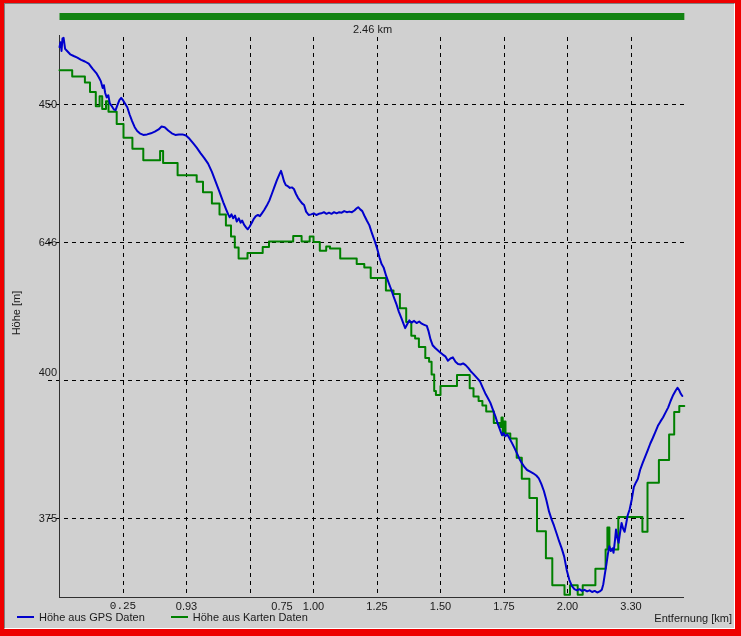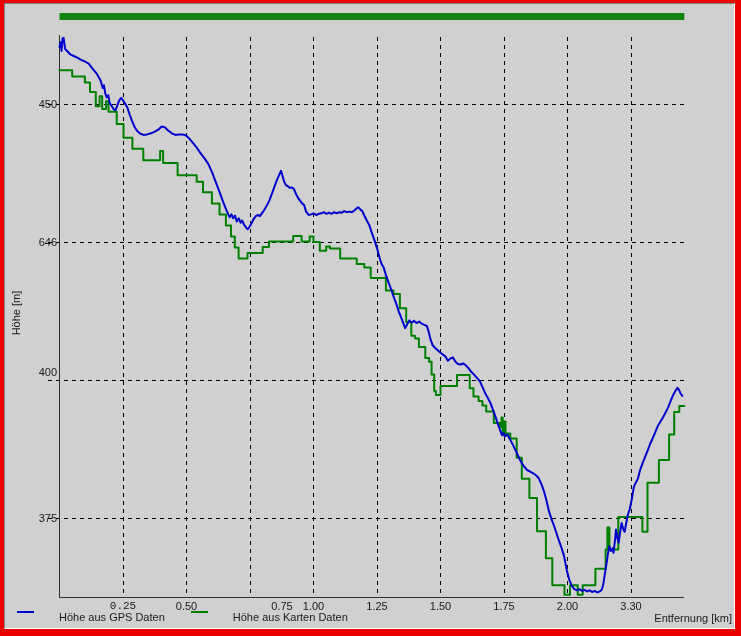--- a/index.html
+++ b/index.html
@@ -21,21 +21,21 @@
   }
   #overlay{position:absolute;left:0;top:0;width:741px;height:636px;}
   #plot-svg{position:absolute;left:0;top:0;}
   .lbl{position:absolute;font-size:11px;color:#1a1a1a;white-space:nowrap;line-height:12px;}
   .dist-label{left:60px;top:23px;width:625px;text-align:center;}
   .y-title{left:16px;top:313px;transform:translate(-50%,-50%) rotate(-90deg);}
   .x-title{right:9px;top:612px;}
   .ytick{transform:translate(-100%,-50%);}
   .xtick{transform:translateX(-50%);top:600px;}
   .legend{position:absolute;left:17px;top:611px;display:flex;align-items:center;gap:26px;}
-  .legend-item{display:flex;gap:20px;}
+  .legend-item{display:flex;align-items:center;}
   .swatch{width:17px;height:2px;margin-right:5px;}
   .legend-label{font-size:11px;color:#1a1a1a;white-space:nowrap;line-height:12px;}
 </style>
 </head>
 <body style="background: rgb(238, 0, 0);">
 
 <div class="panel" style="background: rgb(208, 208, 208);"></div>
 
 <div id="overlay">
   <svg id="plot-svg" width="741" height="636" viewBox="0 0 741 636">
@@ -51,32 +51,33 @@
       <line x1="48" y1="104" x2="684.34" y2="104" stroke="#000000" stroke-width="1" stroke-dasharray="4 4" shape-rendering="crispEdges"></line>
       <line x1="48" y1="242" x2="684.34" y2="242" stroke="#000000" stroke-width="1" stroke-dasharray="4 4" shape-rendering="crispEdges"></line>
       <line x1="48" y1="380" x2="684.34" y2="380" stroke="#000000" stroke-width="1" stroke-dasharray="4 4" shape-rendering="crispEdges"></line>
       <line x1="48" y1="518" x2="684.34" y2="518" stroke="#000000" stroke-width="1" stroke-dasharray="4 4" shape-rendering="crispEdges"></line>
       <path d="M 59.5 35 V 597 H 684.34" fill="none" stroke="#303030" stroke-width="1" shape-rendering="crispEdges"></path>
       <rect x="59.5" y="13" width="624.84" height="7" fill="#128312"></rect>
       <polyline points="59.5,70.3 72.2,70.3 72.2,76.4 84.9,76.4 84.9,82.5 90.0,82.5 90.0,91.9 95.8,91.9 95.8,106.2 99.6,106.2 99.6,96.3 102.2,96.3 102.2,109.0 106.0,109.0 106.0,101.2 108.5,101.2 108.5,111.7 116.7,111.7 116.7,123.9 123.5,123.9 123.5,137.7 132.4,137.7 132.4,148.7 143.3,148.7 143.3,160.3 160.1,160.3 160.1,150.9 163.1,150.9 163.1,163.1 177.6,163.1 177.6,175.2 196.7,175.2 196.7,181.8 203.0,181.8 203.0,192.3 211.9,192.3 211.9,203.4 219.5,203.4 219.5,214.4 225.9,214.4 225.9,225.4 231.0,225.4 231.0,236.5 234.8,236.5 234.8,247.5 238.6,247.5 238.6,258.6 247.5,258.6 247.5,253.0 262.7,253.0 262.7,247.0 269.0,247.0 269.0,241.4 293.2,241.4 293.2,235.9 301.6,235.9 301.6,241.4 309.7,241.4 309.7,236.5 313.5,236.5 313.5,242.0 319.8,242.0 319.8,250.8 326.2,250.8 326.2,246.4 330.0,246.4 330.0,248.6 340.2,248.6 340.2,258.6 356.7,258.6 356.7,264.1 364.3,264.1 364.3,267.4 370.7,267.4 370.7,277.9 385.9,277.9 385.9,290.6 393.5,290.6 393.5,293.9 399.9,293.9 399.9,308.2 406.2,308.2 406.2,322.0 411.3,322.0 411.3,335.8 415.1,335.8 415.1,338.6 418.9,338.6 418.9,346.9 425.3,346.9 425.3,357.9 429.1,357.9 429.1,361.8 431.6,361.8 431.6,374.5 434.2,374.5 434.2,391.0 435.9,391.0 435.9,394.9 440.5,394.9 440.5,386.1 457.0,386.1 457.0,375.0 469.7,375.0 469.7,388.3 473.5,388.3 473.5,396.6 478.6,396.6 478.6,401.0 482.4,401.0 482.4,405.4 486.2,405.4 486.2,411.5 493.8,411.5 493.8,423.1 500.2,423.1 500.2,426.9 501.5,426.9 501.5,417.5 502.7,417.5 502.7,435.2 504.0,435.2 504.0,421.4 505.5,421.4 505.5,433.5 510.3,433.5 510.3,438.5 516.7,438.5 516.7,457.8 521.8,457.8 521.8,478.8 529.4,478.8 529.4,498.1 537.0,498.1 537.0,531.2 545.9,531.2 545.9,558.3 552.3,558.3 552.3,585.3 564.5,585.3 564.5,594.7 570.0,594.7 570.0,585.3 577.7,585.3 577.7,594.7 582.7,594.7 582.7,585.3 595.4,585.3 595.4,568.8 605.6,568.8 605.6,549.5 607.4,549.5 607.4,527.4 609.4,527.4 609.4,549.5 618.3,549.5 618.3,516.9 642.4,516.9 642.4,531.8 647.5,531.8 647.5,482.7 658.9,482.7 658.9,460.0 669.1,460.0 669.1,434.6 674.2,434.6 674.2,412.0 679.3,412.0 679.3,405.9 684.3,405.9" fill="none" stroke="#008000" stroke-width="2" stroke-linejoin="round" stroke-linecap="round"></polyline>
       <polyline points="59.5,47.1 60.5,42.2 61.5,51.0 62.5,38.3 63.6,37.8 65.1,48.8 67.1,51.0 70.2,54.3 73.7,56.0 77.3,57.6 81.1,59.8 84.9,61.5 88.7,63.7 92.5,68.7 96.3,73.1 98.9,77.5 100.9,81.4 102.7,88.0 103.9,85.2 105.2,93.0 106.7,97.4 108.3,95.2 109.8,103.4 111.8,106.2 113.9,109.5 115.6,110.1 117.4,105.1 119.4,100.1 121.2,97.9 123.3,100.7 125.3,104.0 127.3,107.3 129.6,114.5 132.1,121.1 134.7,127.2 137.2,131.0 139.8,133.3 143.3,134.9 147.1,134.4 150.9,133.3 154.8,131.6 158.6,129.4 161.6,126.6 164.7,127.2 168.2,130.5 171.8,133.3 175.3,134.9 178.9,134.4 182.4,134.4 186.0,135.5 189.5,138.8 193.1,143.2 196.7,147.6 200.5,153.1 204.3,158.1 208.1,163.6 211.9,171.9 215.7,181.8 219.5,191.8 223.3,202.3 226.1,209.4 228.2,214.4 229.7,217.2 231.5,214.4 233.2,218.3 235.0,215.5 236.8,221.6 238.8,218.3 240.6,222.7 242.1,220.5 244.2,224.9 246.2,227.6 247.7,229.3 249.7,226.5 251.8,222.7 253.8,218.8 255.8,216.1 257.9,215.0 259.9,216.1 261.9,213.3 264.2,210.0 266.8,205.6 269.3,200.6 271.8,194.0 274.4,186.8 276.9,180.2 279.5,174.1 281.0,170.8 282.5,175.8 284.0,181.3 285.8,185.1 287.8,186.2 289.9,187.9 291.9,187.4 293.9,189.0 296.0,194.0 298.0,197.8 300.0,200.6 302.1,203.4 304.1,205.0 306.1,211.6 308.7,215.0 311.2,214.4 313.8,213.3 316.3,215.0 318.8,213.8 321.4,213.3 323.9,212.2 326.5,213.8 329.0,212.7 331.5,213.8 334.1,212.2 336.6,213.3 339.2,212.2 341.7,212.7 344.2,211.1 346.8,212.2 349.3,211.6 351.9,212.2 354.4,210.5 356.7,208.3 358.2,207.2 360.2,209.4 362.3,211.1 364.3,215.5 366.8,220.5 369.4,225.4 371.9,233.2 374.5,240.3 377.0,248.1 379.5,257.5 381.6,264.1 383.6,267.4 386.1,275.7 388.7,282.8 391.2,289.5 393.8,297.2 396.3,303.8 398.8,311.6 401.4,318.2 403.9,324.8 405.2,328.1 407.2,324.2 409.3,320.4 411.5,322.6 414.1,320.9 416.6,323.1 419.2,321.5 421.7,323.7 424.2,324.8 426.8,325.9 428.6,331.4 430.6,339.7 432.6,345.2 435.2,348.0 437.7,350.2 440.2,352.4 442.8,354.6 445.3,356.3 447.9,360.7 450.4,358.5 452.9,357.4 455.5,361.8 458.0,364.0 460.6,364.5 463.1,363.4 465.6,365.1 468.2,367.9 470.7,371.2 473.3,373.9 475.8,376.7 478.3,379.4 480.1,381.7 482.7,387.7 485.2,393.2 487.7,397.7 490.3,402.6 492.8,409.3 495.4,416.4 497.9,424.2 500.4,430.8 502.0,435.2 503.5,433.0 505.3,436.3 507.3,434.6 509.3,438.0 511.9,442.9 514.4,447.9 517.0,453.4 519.5,458.9 522.0,463.4 524.6,467.2 527.1,470.0 530.2,471.6 533.2,473.3 536.3,475.5 538.8,478.3 541.3,483.8 543.9,491.0 546.4,500.3 549.0,511.4 551.5,519.1 554.0,525.7 556.6,533.5 559.1,541.2 561.7,548.4 564.2,556.6 566.7,569.9 569.3,579.8 571.8,585.9 574.4,589.2 576.9,590.3 579.4,589.2 582.0,590.9 584.5,589.8 587.1,591.4 589.6,590.3 592.1,592.0 594.7,590.9 597.2,592.5 599.8,591.4 601.8,589.8 603.3,584.2 604.8,574.3 606.4,564.4 607.9,553.9 609.4,546.2 610.9,551.1 612.5,548.4 613.5,552.8 615.0,540.1 616.0,529.6 617.5,538.4 618.6,542.8 620.1,532.4 621.6,523.0 623.1,528.5 624.6,531.8 626.2,523.5 627.7,515.2 629.7,509.2 631.8,499.2 633.8,487.1 635.8,482.7 637.9,478.8 640.1,470.0 642.7,462.8 645.2,456.7 647.8,450.1 650.3,443.5 652.8,438.0 655.4,431.9 657.9,425.8 660.5,421.4 663.0,417.5 665.5,412.6 668.1,407.6 670.6,401.0 673.2,394.9 675.7,390.5 677.5,387.7 679.0,389.9 680.8,393.8 682.3,396.0" fill="none" stroke="#0000cc" stroke-width="2" stroke-linejoin="round" stroke-linecap="round"></polyline>
     </svg>
 
+  <div class="lbl dist-label">2.46 km</div>
 
   <div class="lbl y-title">Höhe [m]</div>
 
   <div class="lbl x-title">Entfernung [km]</div>
 
   <div id="tick-labels">
       <span class="lbl ytick" style="left: 57px; top: 104px;">450</span>
       <span class="lbl ytick" style="left: 57px; top: 242px;">646</span>
       <span class="lbl ytick" style="left: 57px; top: 372px;">400</span>
       <span class="lbl ytick" style="left: 57px; top: 518px;">375</span>
       <span class="lbl xtick" style="left: 123px; font-family: Liberation Mono, monospace;">0.25</span>
-      <span class="lbl xtick" style="left: 186.5px;">0.50</span>
+      <span class="lbl xtick" style="left: 186.5px;">0.93</span>
       <span class="lbl xtick" style="left: 250px; margin-left: 32px;">0.75</span>
       <span class="lbl xtick" style="left: 313.5px;">1.00</span>
       <span class="lbl xtick" style="left: 377px;">1.25</span>
       <span class="lbl xtick" style="left: 440.5px;">1.50</span>
       <span class="lbl xtick" style="left: 504px;">1.75</span>
       <span class="lbl xtick" style="left: 567.5px;">2.00</span>
       <span class="lbl xtick" style="left: 631px;">3.30</span>
     </div>
 
   <div class="legend">

